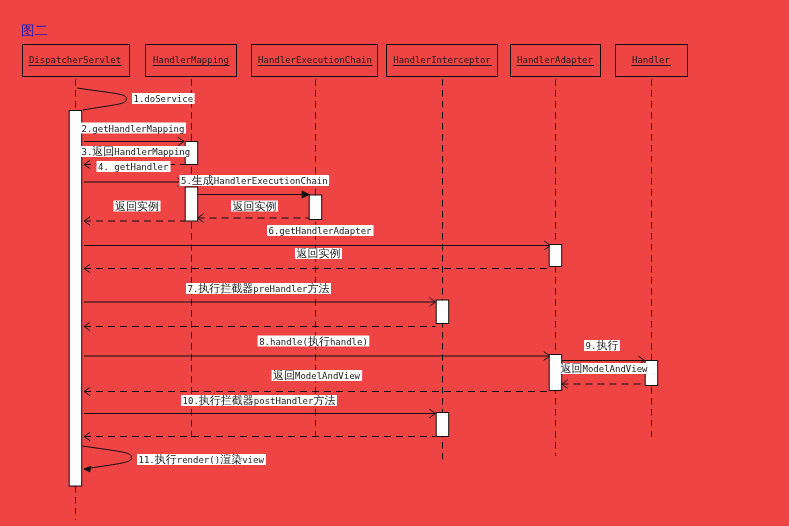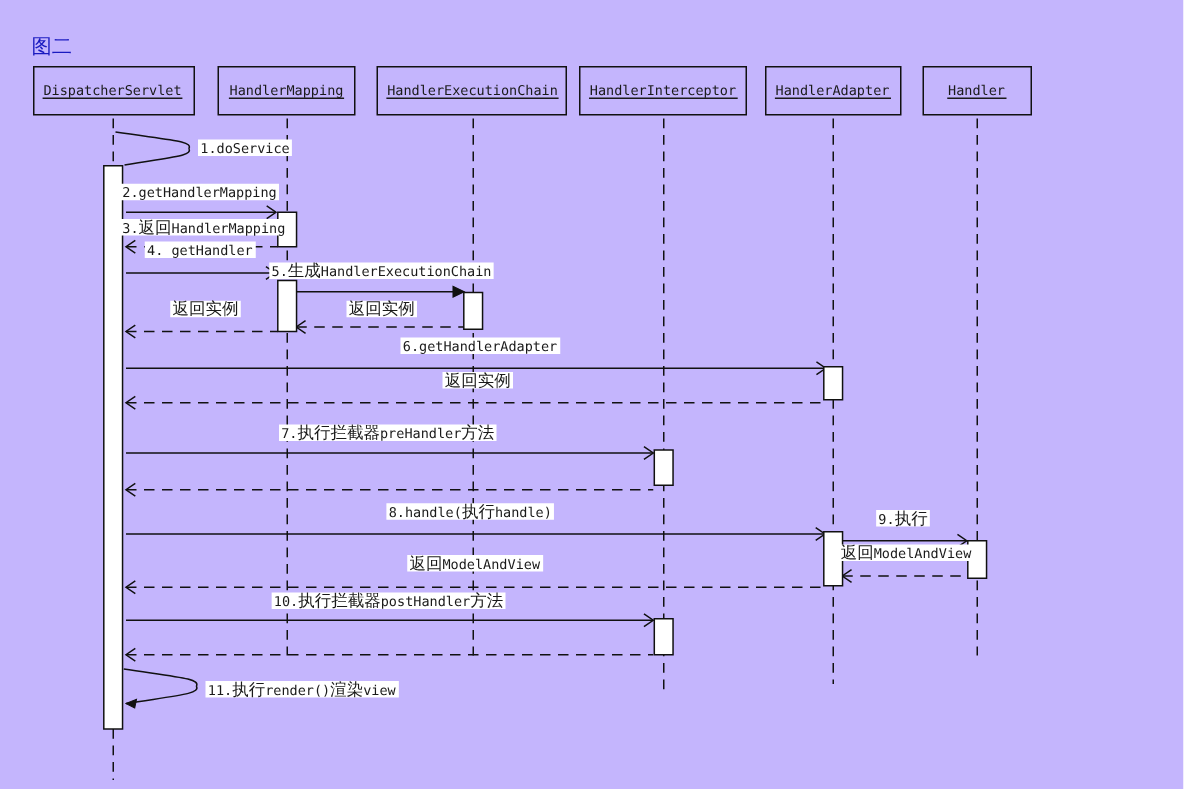--- a/index.html
+++ b/index.html
@@ -1,19 +1,19 @@
 <!DOCTYPE html>
 <html><head>
 <meta charset="utf-8">
 <title>UML Sequence Diagram</title>
 <style>
   html,body{margin:0;padding:0;background:#ffffff;}
   body{width:789px;height:526px;overflow:hidden;
        font-family:"DejaVu Sans Mono",monospace;}
-  #canvas{position:relative;width:789px;height:526px;background:#c4b5fd;overflow:hidden;
+  #canvas{position:relative;width:789px;height:526px;background:#ef4444;overflow:hidden;
           filter:opacity(0.999);}
   svg#diagram{position:absolute;left:0;top:0;display:block;}
   .figtitle{font-family:"DejaVu Sans","Liberation Sans",sans-serif;font-size:13.5px;}
   .boxlabel{font-family:"DejaVu Sans Mono",monospace;font-size:9px;fill:#1a1a1a;}
   .msg{font-family:"DejaVu Sans Mono",monospace;font-size:9px;fill:#1a1a1a;}
   .msg tspan.cjk{font-size:11px;}
   .stroke{stroke:#111111;fill:none;stroke-width:1;}
   .life{stroke:#111111;fill:none;stroke-width:1;stroke-dasharray:6.5 4.5;}
   .solid{stroke:#111111;fill:none;stroke-width:1;}
   .dashed{stroke:#111111;fill:none;stroke-width:1;stroke-dasharray:7 5;}

